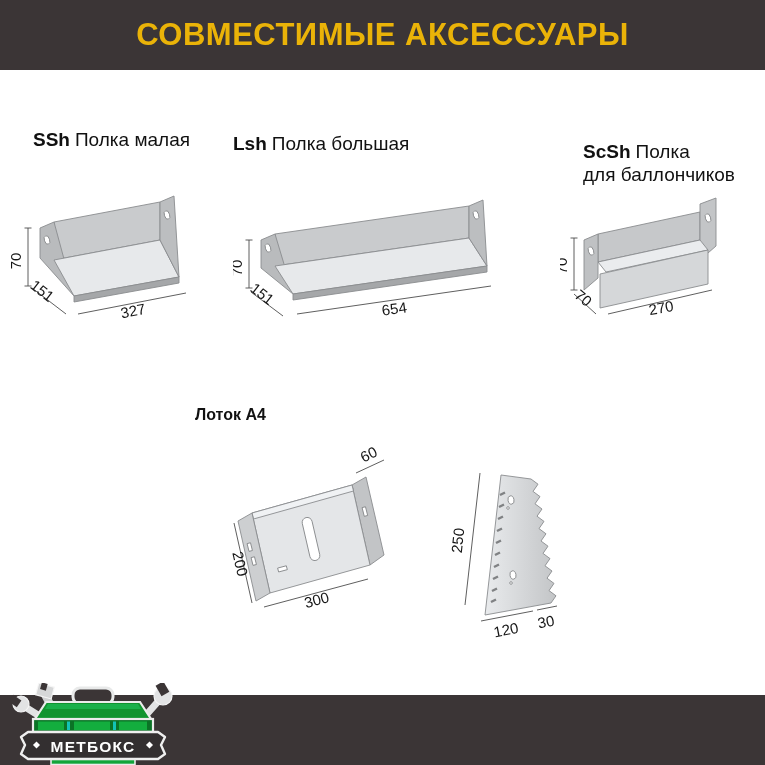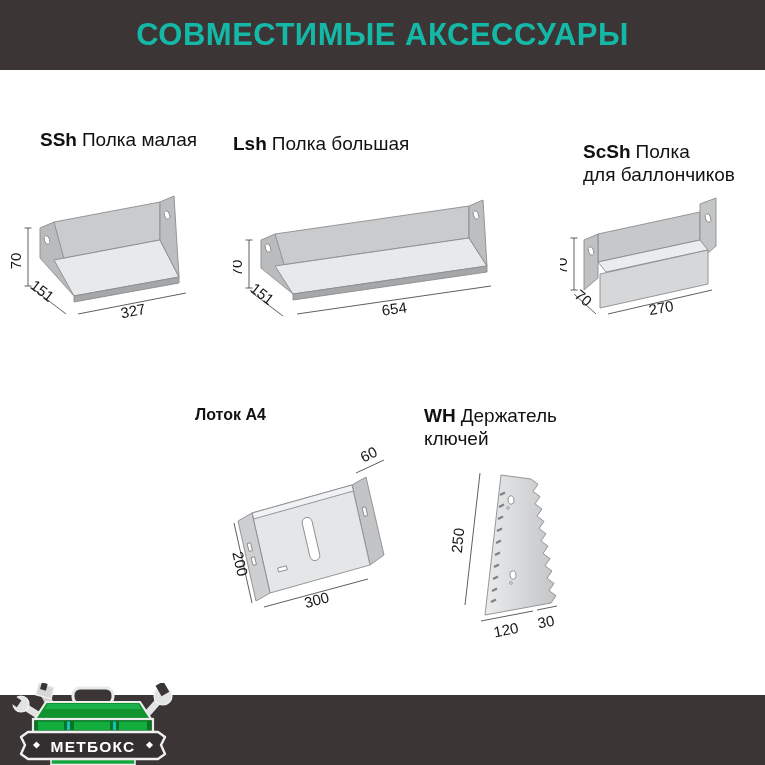--- a/index.html
+++ b/index.html
@@ -5,21 +5,21 @@
   html,body{margin:0;padding:0;background:#e8e8e8;}
   .frame{
     position:relative;width:765px;height:765px;background:#ffffff;overflow:hidden;
     font-family:"Liberation Sans","DejaVu Sans",sans-serif;margin:0 auto;
   }
   .hdr{
     position:absolute;left:0;top:0;width:765px;height:70px;background:#3b3536;
     display:flex;align-items:center;justify-content:center;
   }
   .hdr-title{
-    color:#14b8a6;font-size:31px;font-weight:bold;letter-spacing:.5px;white-space:nowrap;
+    color:#eab308;font-size:31px;font-weight:bold;letter-spacing:.5px;white-space:nowrap;
   }
   .ptitle{position:absolute;font-size:19px;color:#111;line-height:23px;white-space:nowrap;}
   .ptitle .code{font-weight:bold;margin-right:5px;}
   .ptitle.centered{white-space:normal;}
   .ptitle.big{font-size:16px;}
   .drawing{position:absolute;}
   .dim{font-size:15px;fill:#161616;font-family:"Liberation Sans","DejaVu Sans",sans-serif;}
   .dimline{stroke:#4d4d4d;stroke-width:.9;fill:none;}
   .part{stroke:#8a8c8e;stroke-width:.9;}
   .ftr{position:absolute;left:0;top:695px;width:765px;height:70px;background:#3b3536;}
@@ -29,21 +29,21 @@
 </style>
 </head>
 <body>
 
 <div class="frame">
 
   <div class="hdr">
     <div class="hdr-title">СОВМЕСТИМЫЕ АКСЕССУАРЫ</div>
   </div>
 
-  <div class="ptitle" style="left:33px;top:128px;margin-left:7px;">
+  <div class="ptitle" style="left:33px;top:128px;">
     <span class="code">SSh</span><span>Полка малая</span>
   </div>
   <div class="ptitle centered" style="left:233px;top:132px;width:290px;">
     <span class="code">Lsh</span><span>Полка большая</span>
   </div>
   <div class="ptitle centered" style="left:583px;top:140px;width:185px;">
     <div><span class="code">ScSh</span><span>Полка</span></div>
     <div>для баллончиков</div>
   </div>
 
@@ -108,24 +108,20 @@
       <line x1="14" y1="106" x2="36" y2="126"></line>
       <line x1="48" y1="126" x2="152" y2="102"></line>
     </g>
     <text class="dim" text-anchor="middle" x="7" y="78" transform="rotate(-90 7 78)">70</text>
     <text class="dim" text-anchor="middle" x="20" y="114" transform="rotate(40 20 114)">70</text>
     <text class="dim" text-anchor="middle" x="102" y="125" transform="rotate(-10 102 125)">270</text>
   </svg>
 
   <div class="ptitle centered big" style="left:195px;top:403px;width:165px;">
     <span class="code">Лоток А4</span><span></span>
-  </div>
-  <div class="ptitle centered" style="left:424px;top:404px;width:150px;">
-    <div><span class="code">WH</span><span>Держатель</span></div>
-    <div>ключей</div>
   </div>
 
   <svg class="drawing" style="left:190px;top:443px;" width="230" height="200" viewBox="0 0 230 200">
     <g class="part">
       <polygon points="162,42 176,34 194,112 180,122" fill="#c2c4c6"></polygon>
       <rect x="173" y="64" width="3.5" height="9" fill="#fff" transform="rotate(-14 175 68)"></rect>
       <polygon points="62,70 162,42 180,122 80,150" fill="#e4e6e8"></polygon>
       <polygon points="62,70 162,42 163.5,48 63.5,76" fill="#f0f2f4"></polygon>
       <rect x="116" y="74" width="10" height="44" rx="5" fill="#fff" transform="rotate(-13 121 96)"></rect>
       <rect x="88" y="124" width="9" height="4" fill="#fff" transform="rotate(-15 92 126)"></rect>

